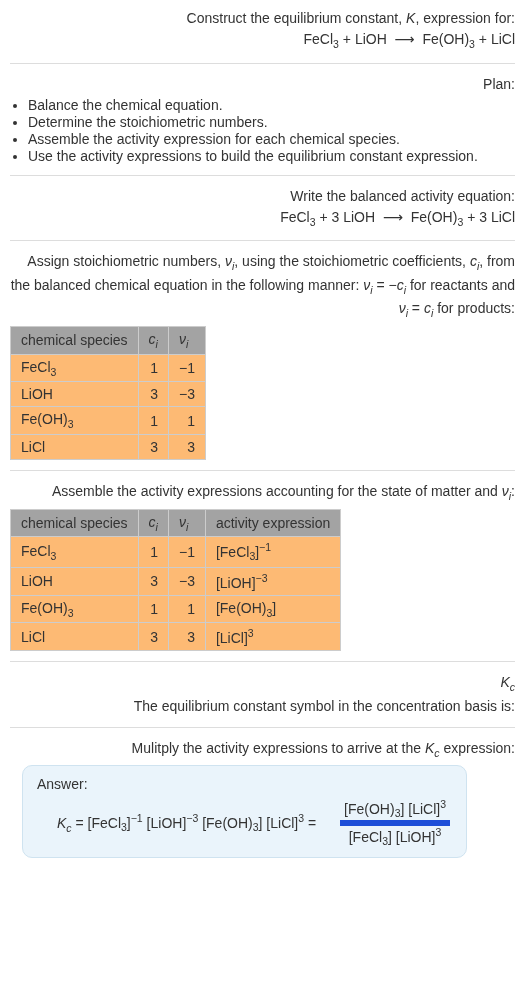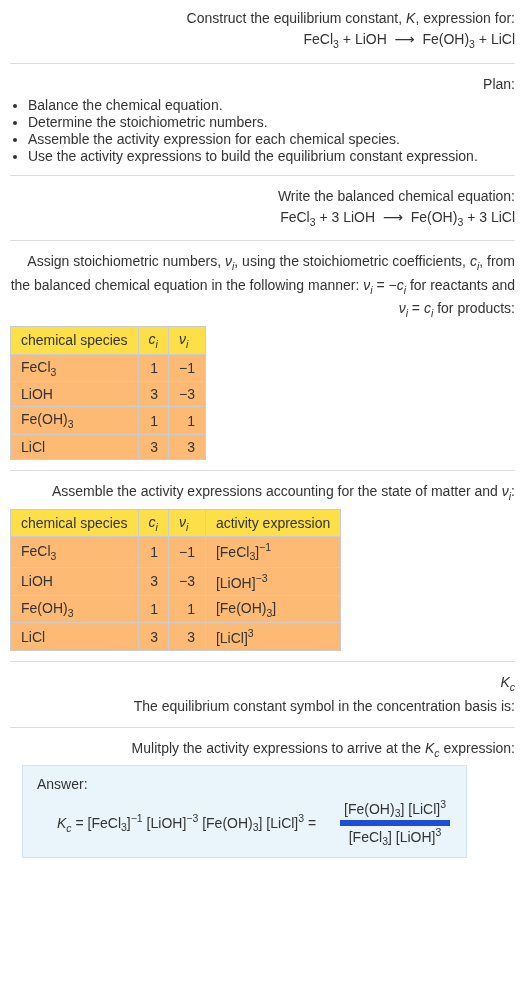--- a/index.html
+++ b/index.html
@@ -26,27 +26,27 @@
     border-collapse: collapse;
     margin-top: 4px;
   }
   table.data th, table.data td {
     border: 1px solid #ccc;
     padding: 4px 10px;
     text-align: left;
     font-weight: normal;
     background: #fdba74;
   }
-  table.data th { background: #fde047; }
+  table.data th { background: #a3a3a3; }
   table.data td.right { text-align: right; }
   .answer-box {
     background: #eaf4fb;
     border: 1px solid #cfe3f0;
     padding: 10px 14px;
-    border-radius: 0;
+    border-radius: 10px;
     margin-top: 4px;
     display: inline-block;
   }
   .answer-label { margin-bottom: 6px; }
   .frac {
     display: inline-block;
     vertical-align: middle;
     text-align: center;
     margin: 0 2px;
   }
@@ -78,21 +78,21 @@
   <div class="line">Plan:</div>
   <ul class="plan">
     <li>Balance the chemical equation.</li>
     <li>Determine the stoichiometric numbers.</li>
     <li>Assemble the activity expression for each chemical species.</li>
     <li>Use the activity expressions to build the equilibrium constant expression.</li>
   </ul>
 </div>
 
 <div class="section">
-  <div class="line">Write the balanced chemical equation:</div>
+  <div class="line">Write the balanced activity equation:</div>
   <div class="line">
     FeCl<sub>3</sub> + 3 LiOH &nbsp;⟶&nbsp; Fe(OH)<sub>3</sub> + 3 LiCl
   </div>
 </div>
 
 <div class="section">
   <div class="line">
     Assign stoichiometric numbers, <span class="italic">ν<sub>i</sub></span>, using the stoichiometric coefficients, <span class="italic">c<sub>i</sub></span>, from the balanced chemical equation in the following manner: <span class="italic">ν<sub>i</sub></span> = −<span class="italic">c<sub>i</sub></span> for reactants and <span class="italic">ν<sub>i</sub></span> = <span class="italic">c<sub>i</sub></span> for products:
   </div>
   <table class="data">

